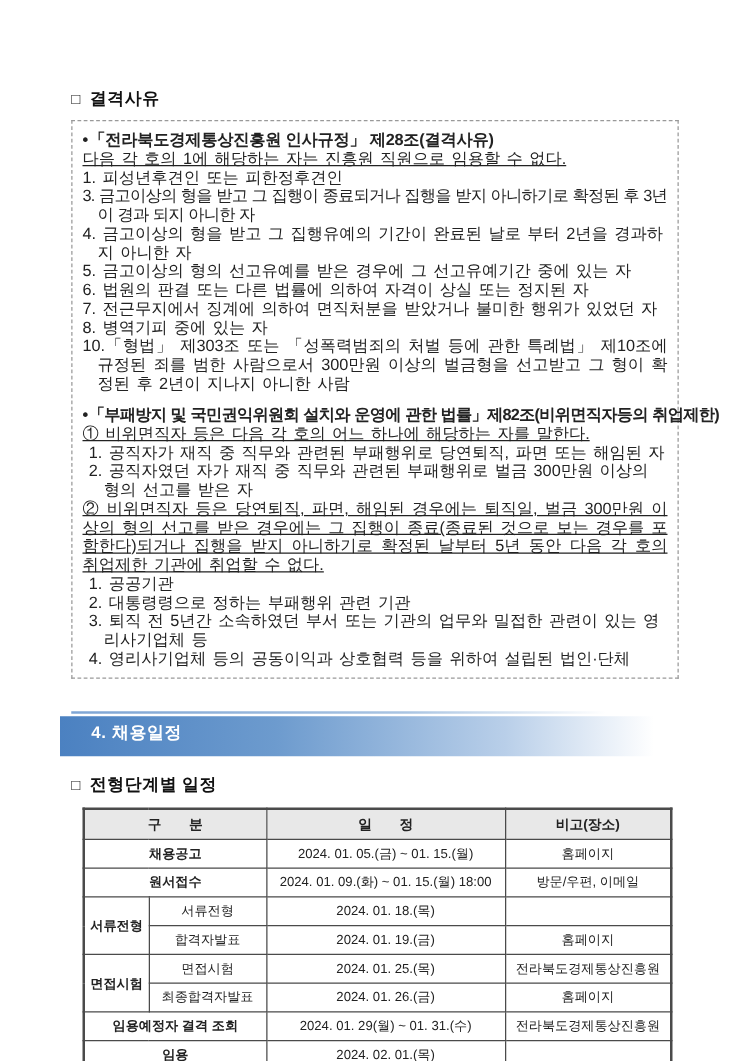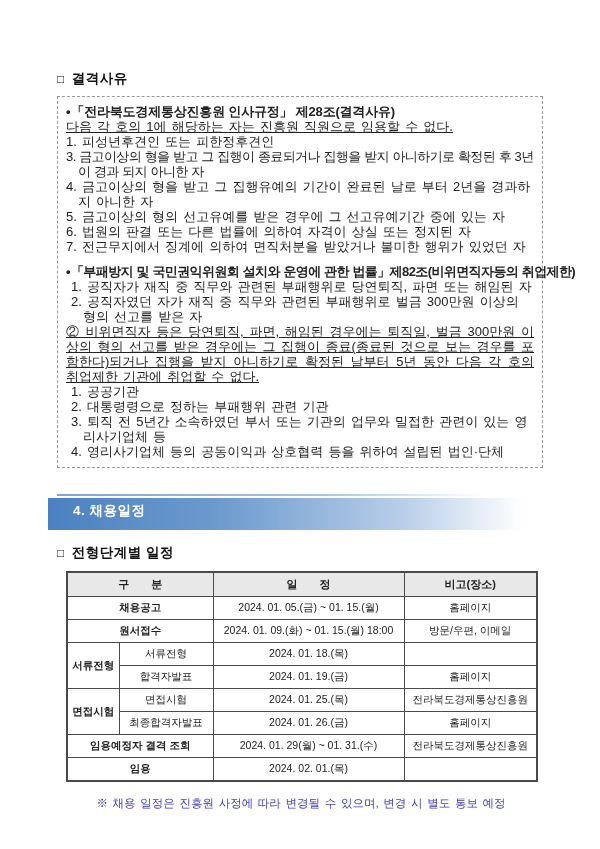--- a/index.html
+++ b/index.html
@@ -6,21 +6,21 @@
   body {
     width:600px; height:849px;
     background:#ffffff;
     font-family:"Liberation Sans", sans-serif;
     color:#222;
     overflow:hidden;
   }
   .page { padding:70px 57px 0 57px; box-sizing:border-box; }
 
   .heading {
-    font-family:Liberation Sans, sans-serif;
+    font-family:Liberation Serif, serif;
     font-size:13.5px; font-weight:bold; color:#111;
     letter-spacing:0.5px;
     margin:0 0 8px 0;
   }
   .heading .sq { margin-right:7px; font-size:12px; }
 
   
   .rule-box {
     border:1px dashed #999;
     padding:7px 8px 8px 8px;
@@ -83,26 +83,29 @@
       <div class="title">
         <span class="bullet">•</span><span>「전라북도경제통상진흥원 인사규정」 제28조(결격사유)</span>
       </div>
       <div class="line">다음 각 호의 1에 해당하는 자는 진흥원 직원으로 임용할 수 없다.</div>
       <div class="item">1. 피성년후견인 또는 피한정후견인</div>
       <div class="item tight">3. 금고이상의 형을 받고 그 집행이 종료되거나 집행을 받지 아니하기로 확정된 후 3년이 경과 되지 아니한 자</div>
       <div class="item">4. 금고이상의 형을 받고 그 집행유예의 기간이 완료된 날로 부터 2년을 경과하지 아니한 자</div>
       <div class="item">5. 금고이상의 형의 선고유예를 받은 경우에 그 선고유예기간 중에 있는 자</div>
       <div class="item">6. 법원의 판결 또는 다른 법률에 의하여 자격이 상실 또는 정지된 자</div>
       <div class="item">7. 전근무지에서 징계에 의하여 면직처분을 받았거나 불미한 행위가 있었던 자</div>
+      <div class="item">8. 병역기피 중에 있는 자</div>
+      <div class="item just">10.「형법」 제303조 또는 「성폭력범죄의 처벌 등에 관한 특례법」 제10조에 규정된 죄를 범한 사람으로서 300만원 이상의 벌금형을 선고받고 그 형이 확정된 후 2년이 지나지 아니한 사람</div>
     </div>
 
     <div class="block2">
       <div class="title tight">
         <span class="bullet">•</span><span>「부패방지 및 국민권익위원회 설치와 운영에 관한 법률」제82조(비위면직자등의 취업제한)</span>
       </div>
+      <div class="line">① 비위면직자 등은 다음 각 호의 어느 하나에 해당하는 자를 말한다.</div>
       <div class="item sub">1. 공직자가 재직 중 직무와 관련된 부패행위로 당연퇴직, 파면 또는 해임된 자</div>
       <div class="item sub">2. 공직자였던 자가 재직 중 직무와 관련된 부패행위로 벌금 300만원 이상의 형의 선고를 받은 자</div>
       <div class="line just">② 비위면직자 등은 당연퇴직, 파면, 해임된 경우에는 퇴직일, 벌금 300만원 이상의 형의 선고를 받은 경우에는 그 집행이 종료(종료된 것으로 보는 경우를 포함한다)되거나 집행을 받지 아니하기로 확정된 날부터 5년 동안 다음 각 호의 취업제한 기관에 취업할 수 없다.</div>
       <div class="item sub">1. 공공기관</div>
       <div class="item sub">2. 대통령령으로 정하는 부패행위 관련 기관</div>
       <div class="item sub">3. 퇴직 전 5년간 소속하였던 부서 또는 기관의 업무와 밀접한 관련이 있는 영리사기업체 등</div>
       <div class="item sub">4. 영리사기업체 등의 공동이익과 상호협력 등을 위하여 설립된 법인·단체</div>
     </div>
   </div>
 

